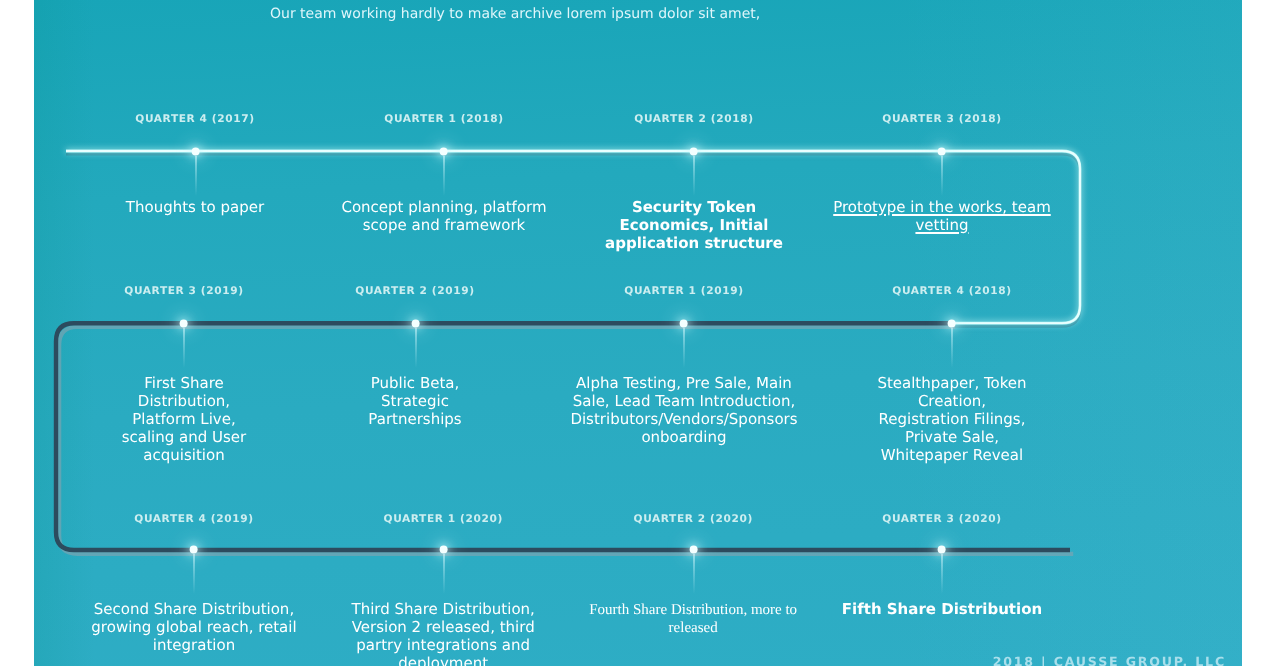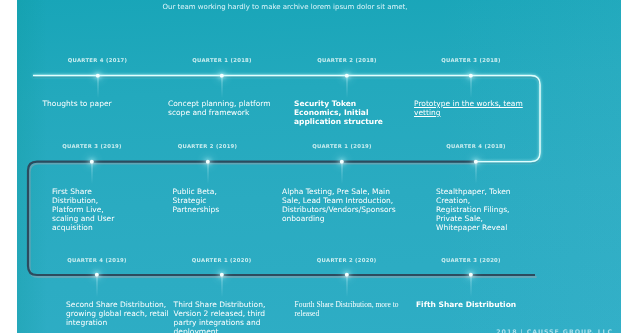--- a/index.html
+++ b/index.html
@@ -5,25 +5,25 @@
 <style>
   html,body{margin:0;padding:0;}
   body{width:640px;height:333px;overflow:hidden;background:#ffffff;
        font-family:"DejaVu Sans",sans-serif;-webkit-font-smoothing:antialiased;}
   #stage{position:absolute;left:0;top:0;width:640px;height:333px;background:#fff;}
   #board{position:absolute;left:17px;top:0;width:604px;height:333px;overflow:hidden;
          background:linear-gradient(177deg,#18a5b8 0%,#23a9bd 28%,#2aabc1 58%,#2eadc5 100%);}
   #boardtint{position:absolute;left:0;top:0;width:604px;height:333px;
          background:linear-gradient(90deg,rgba(10,150,150,.22) 0%,rgba(10,150,150,0) 5%,
            rgba(255,255,255,0) 70%,rgba(120,210,235,.07) 100%);}
-  .hdr{position:absolute;left:118px;width:300px;top:1px;text-align:center;color:#dff6fb;
+  .hdr{position:absolute;left:118px;width:300px;top:1px;text-align:left;color:#dff6fb;
        font-size:7px;line-height:13.3px;letter-spacing:0;}
   .qlabel{position:absolute;color:#cdeef0;font-size:5.3px;letter-spacing:.3px;
           font-weight:700;text-align:center;white-space:nowrap;transform:translateX(-50%);}
-  .desc{position:absolute;color:#ffffff;font-size:7.5px;line-height:9.1px;
+  .desc{position:absolute;color:#ffffff;font-size:7.5px;line-height:9.1px;text-align:center;
         transform:translateX(-50%);}
   .dot{position:absolute;width:4.4px;height:4.4px;border-radius:50%;background:#f4ffff;
        transform:translate(-50%,-50%);z-index:5;
        box-shadow:0 0 4px 1px rgba(200,252,255,.55),0 0 9px 3px rgba(190,248,255,.28);}
   .drop{position:absolute;width:1px;transform:translateX(-50%);
         background:linear-gradient(180deg,rgba(220,250,255,.55),rgba(220,250,255,0));}
   svg#lines{position:absolute;left:0;top:0;width:604px;height:333px;overflow:visible;}
   .foot{position:absolute;right:8px;bottom:-2px;color:#a9dfeb;font-size:6.3px;
         letter-spacing:.9px;font-weight:700;}
 </style>
@@ -81,21 +81,21 @@
         <div class="drop" style="left: 325px; top: 163.6px; height: 20px;"></div>
         <div class="dot" style="left: 325px; top: 161.6px;"></div>
         <div class="desc" style="left: 325px; top: 186.6px; width: 120px;">Alpha Testing, Pre Sale, Main Sale, Lead Team Introduction, Distributors/Vendors/Sponsors onboarding</div>
         <div class="qlabel" style="left: 459px; top: 143.1px;">QUARTER 4 (2018)</div>
         <div class="drop" style="left: 459px; top: 163.6px; height: 20px;"></div>
         <div class="dot" style="left: 459px; top: 161.6px;"></div>
         <div class="desc" style="left: 459px; top: 186.6px; width: 80px;">Stealthpaper, Token Creation, Registration Filings, Private Sale, Whitepaper Reveal</div>
         <div class="qlabel" style="left: 80px; top: 256.5px;">QUARTER 4 (2019)</div>
         <div class="drop" style="left: 80px; top: 277px; height: 20px;"></div>
         <div class="dot" style="left: 80px; top: 275px;"></div>
-        <div class="desc" style="left: 80px; top: 300px; width: 110px; margin-left: 24px;">Second Share Distribution, growing global reach, retail integration</div>
+        <div class="desc" style="left: 80px; top: 300px; width: 110px;">Second Share Distribution, growing global reach, retail integration</div>
         <div class="qlabel" style="left: 204.6px; top: 256.5px;">QUARTER 1 (2020)</div>
         <div class="drop" style="left: 204.6px; top: 277px; height: 20px;"></div>
         <div class="dot" style="left: 204.6px; top: 275px;"></div>
         <div class="desc" style="left: 204.6px; top: 300px; width: 96px;">Third Share Distribution, Version 2 released, third partry integrations and deployment</div>
         <div class="qlabel" style="left: 329.6px; top: 256.5px;">QUARTER 2 (2020)</div>
         <div class="drop" style="left: 329.6px; top: 277px; height: 20px;"></div>
         <div class="dot" style="left: 329.6px; top: 275px;"></div>
         <div class="desc" style="left: 329.6px; top: 300px; width: 104px; font-family: Liberation Serif, serif;">Fourth Share Distribution, more to released</div>
         <div class="qlabel" style="left: 454px; top: 256.5px;">QUARTER 3 (2020)</div>
         <div class="drop" style="left: 454px; top: 277px; height: 20px;"></div>

